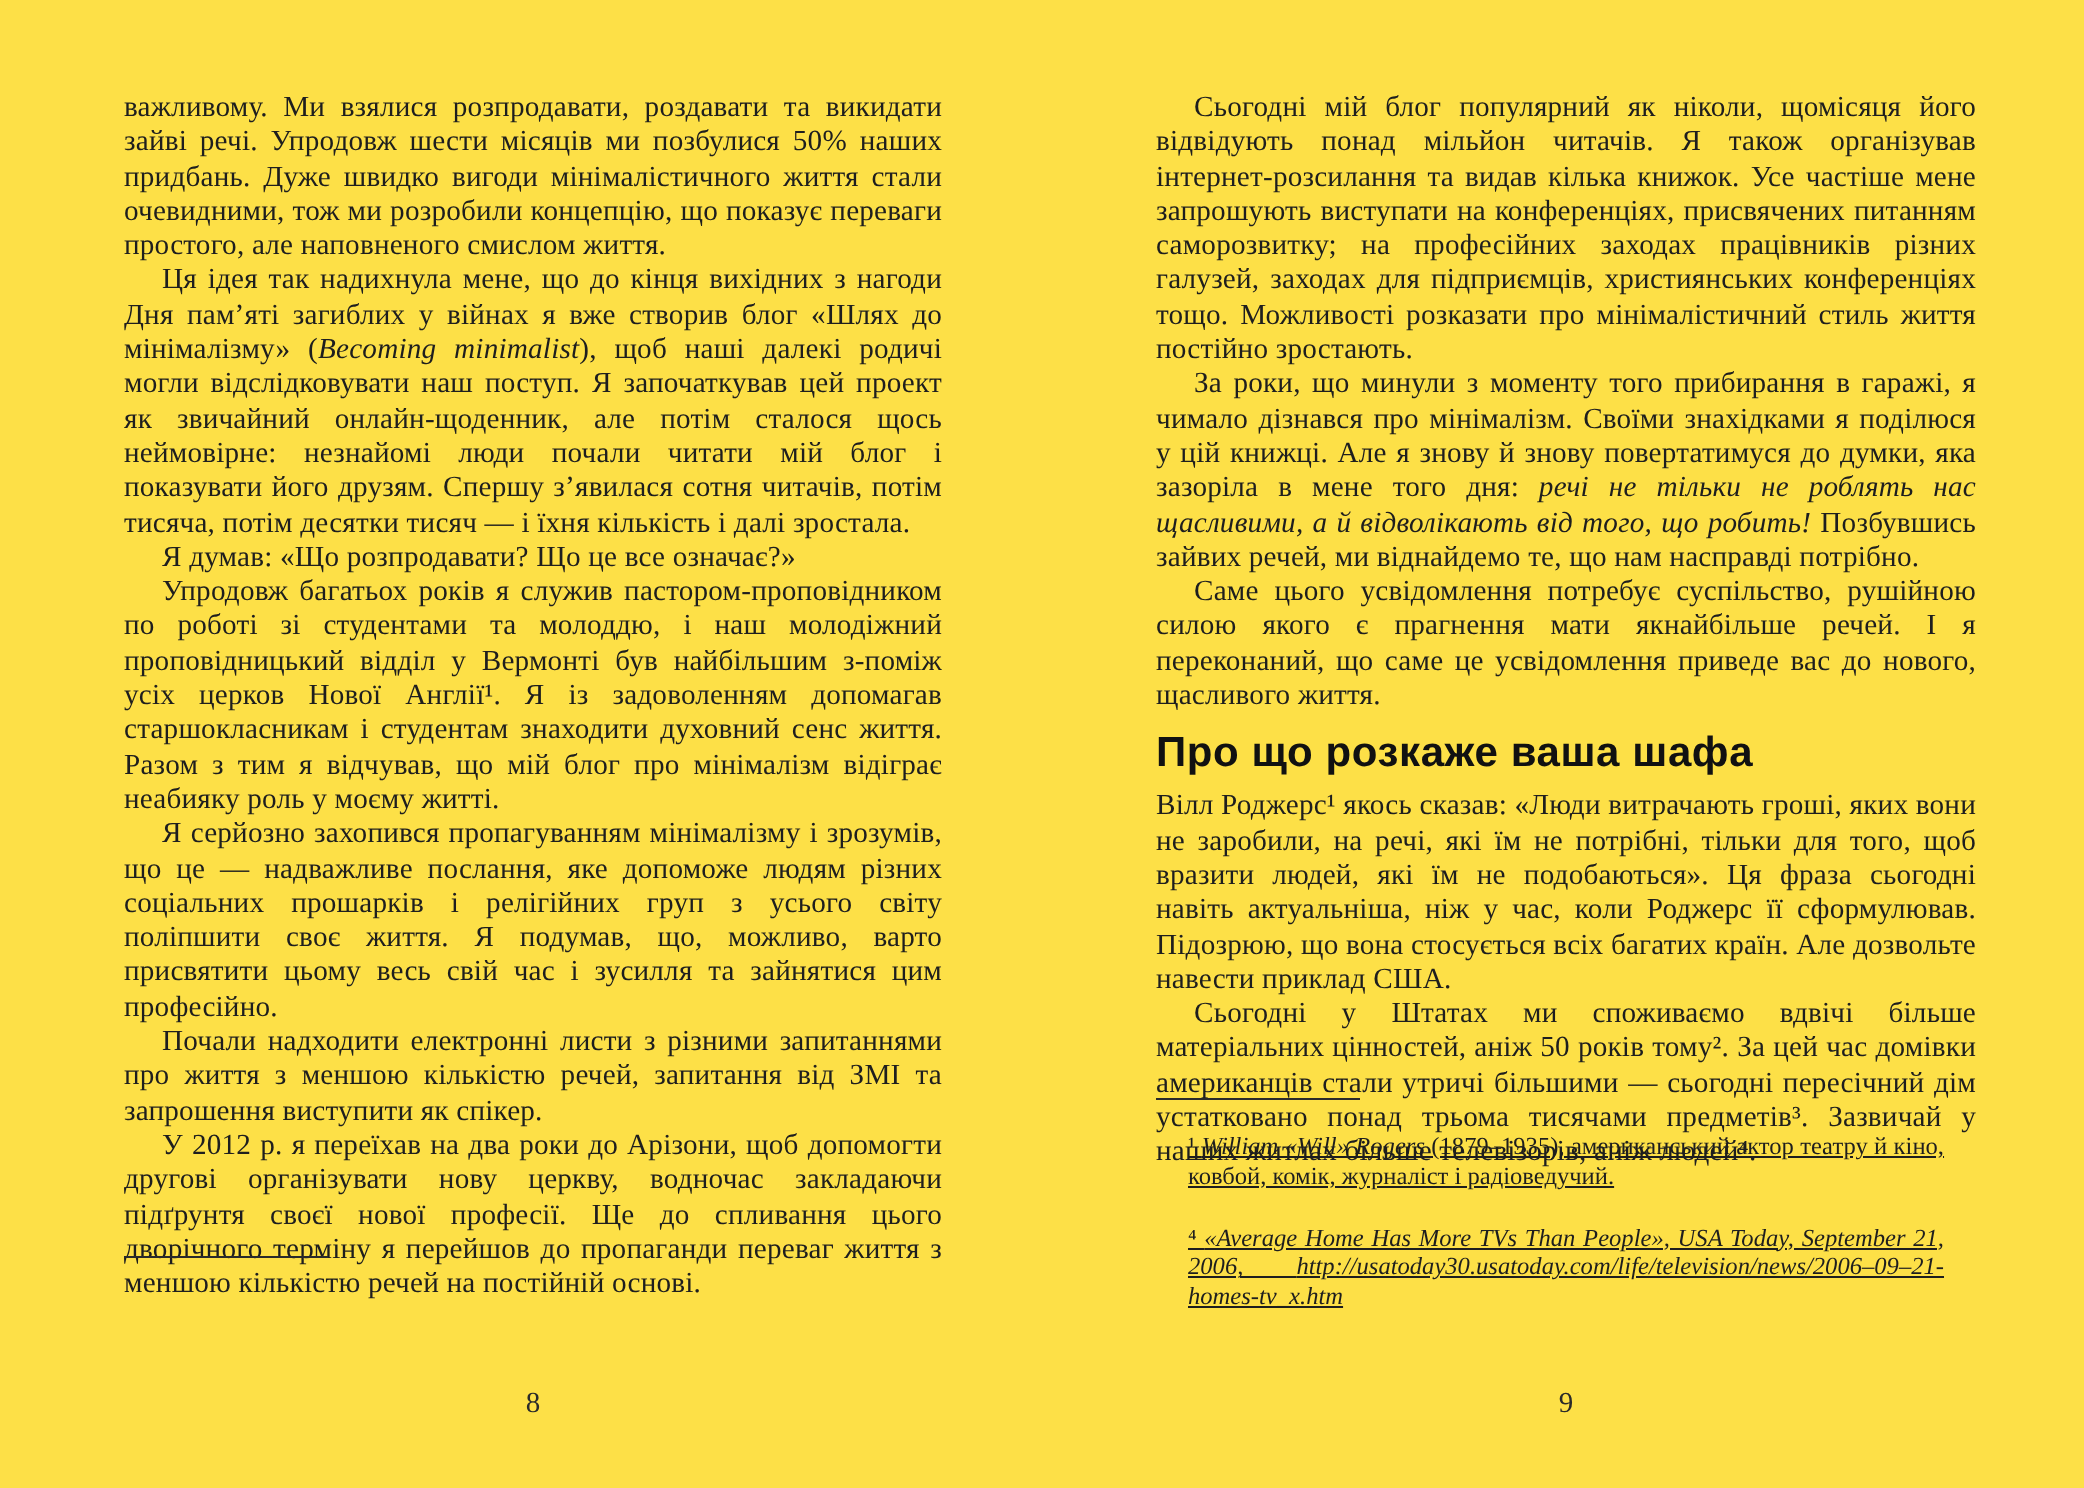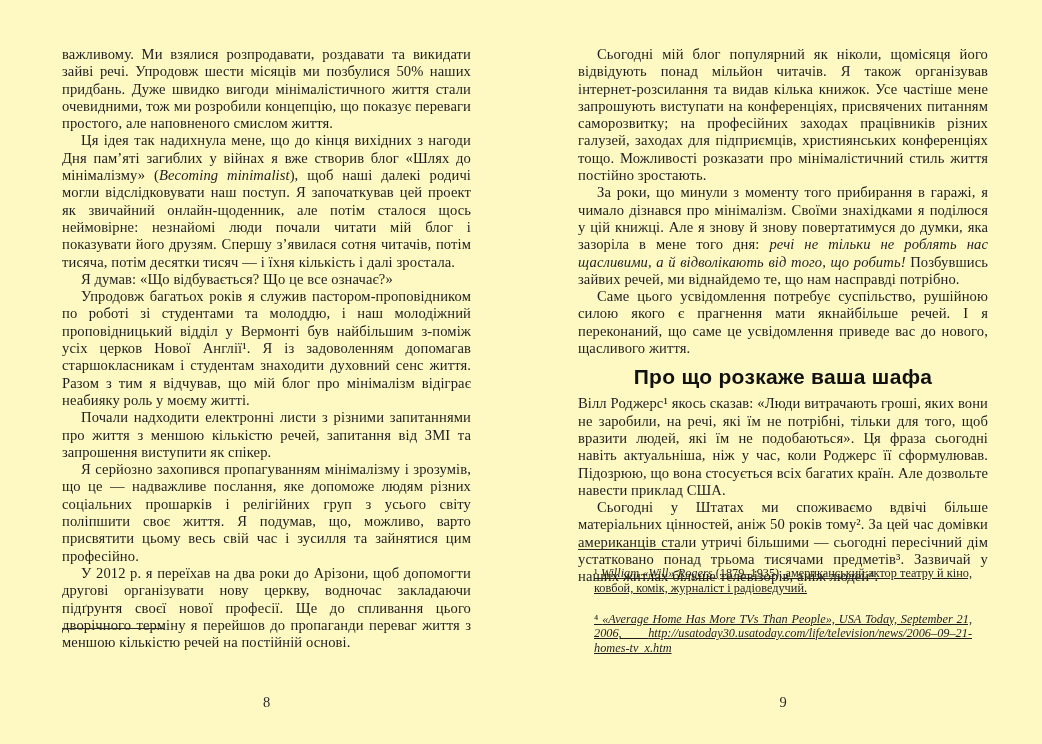--- a/index.html
+++ b/index.html
@@ -11,21 +11,21 @@
     width: 1042px;
     height: 744px;
     position: relative;
     font-family: "Liberation Serif", "DejaVu Serif", serif;
     color: #1e1e1e;
     overflow: hidden;
   }
   .spread {
     position: absolute;
     inset: 0;
-    background: #fef9c3;
+    background: #fde047;
   }
   .page {
     position: absolute;
     top: 0;
     height: 744px;
   }
   .page-left  { left: 62px;  width: 409px; }
   .page-right { left: 578px; width: 410px; }
 
   .text-block {
@@ -42,21 +42,21 @@
     letter-spacing: 0.1px;
   }
   p.indent { text-indent: 19px; }
 
   h2.section-heading {
     margin: 7px 0 6px 0;
     font-family: "Liberation Sans", "DejaVu Sans", sans-serif;
     font-weight: bold;
     font-size: 21px;
     line-height: 25px;
-    text-align: center;
+    text-align: left;
     letter-spacing: 0.3px;
     color: #111111;
   }
 
   .footnote-block {
     position: absolute;
     left: 0;
     right: 0;
   }
   .page-left  .footnote-block { top: 628px; }
@@ -89,24 +89,24 @@
 </style>
 </head>
 <body>
 
 <div class="spread">
 
   <section class="page page-left">
     <div class="text-block">
       <p class="body"><span>важливому. Ми взялися розпродавати, роздавати та викидати зайві речі. Упродовж шести місяців ми позбулися 50% наших придбань. Дуже швидко вигоди мінімалістичного життя стали очевидними, тож ми розробили концепцію, що показує переваги простого, але наповненого смислом життя.</span></p>
       <p class="body indent"><span>Ця ідея так надихнула мене, що до кінця вихідних з нагоди Дня пам’яті загиблих у війнах я вже створив блог «Шлях до мінімалізму» (</span><i>Becoming minimalist</i><span>), щоб наші далекі родичі могли відслідковувати наш поступ. Я започаткував цей проект як звичайний онлайн-щоденник, але потім сталося щось неймовірне: незнайомі люди почали читати мій блог і показувати його друзям. Спершу з’явилася сотня читачів, потім тисяча, потім десятки тисяч — і їхня кількість і далі зростала.</span></p>
-      <p class="body indent"><span>Я думав: «Що відбувається? Що це все означає?»</span></p>
+      <p class="body indent"><span>Я думав: «Що розпродавати? Що це все означає?»</span></p>
       <p class="body indent"><span>Упродовж багатьох років я служив пастором-проповідником по роботі зі студентами та молоддю, і наш молодіжний проповідницький відділ у Вермонті був найбільшим з-поміж усіх церков Нової Англії¹. Я із задоволенням допомагав старшокласникам і студентам знаходити духовний сенс життя. Разом з тим я відчував, що мій блог про мінімалізм відіграє неабияку роль у моєму житті.</span></p>
+      <p class="body indent"><span>Я серйозно захопився пропагуванням мінімалізму і зрозумів, що це — надважливе послання, яке допоможе людям різних соціальних прошарків і релігійних груп з усього світу поліпшити своє життя. Я подумав, що, можливо, варто присвятити цьому весь свій час і зусилля та зайнятися цим професійно.</span></p>
       <p class="body indent"><span>Почали надходити електронні листи з різними запитаннями про життя з меншою кількістю речей, запитання від ЗМІ та запрошення виступити як спікер.</span></p>
-      <p class="body indent"><span>Я серйозно захопився пропагуванням мінімалізму і зрозумів, що це — надважливе послання, яке допоможе людям різних соціальних прошарків і релігійних груп з усього світу поліпшити своє життя. Я подумав, що, можливо, варто присвятити цьому весь свій час і зусилля та зайнятися цим професійно.</span></p>
       <p class="body indent"><span>У 2012 р. я переїхав на два роки до Арізони, щоб допомогти другові організувати нову церкву, водночас закладаючи підґрунтя своєї нової професії. Ще до спливання цього дворічного терміну я перейшов до пропаганди переваг життя з меншою кількістю речей на постійній основі.</span></p>
     </div>
     <div class="footnote-block">
       <div class="footnote-rule"></div>
     </div>
     <div class="page-number">8</div>
   </section>
 
   <section class="page page-right">
     <div class="text-block">

